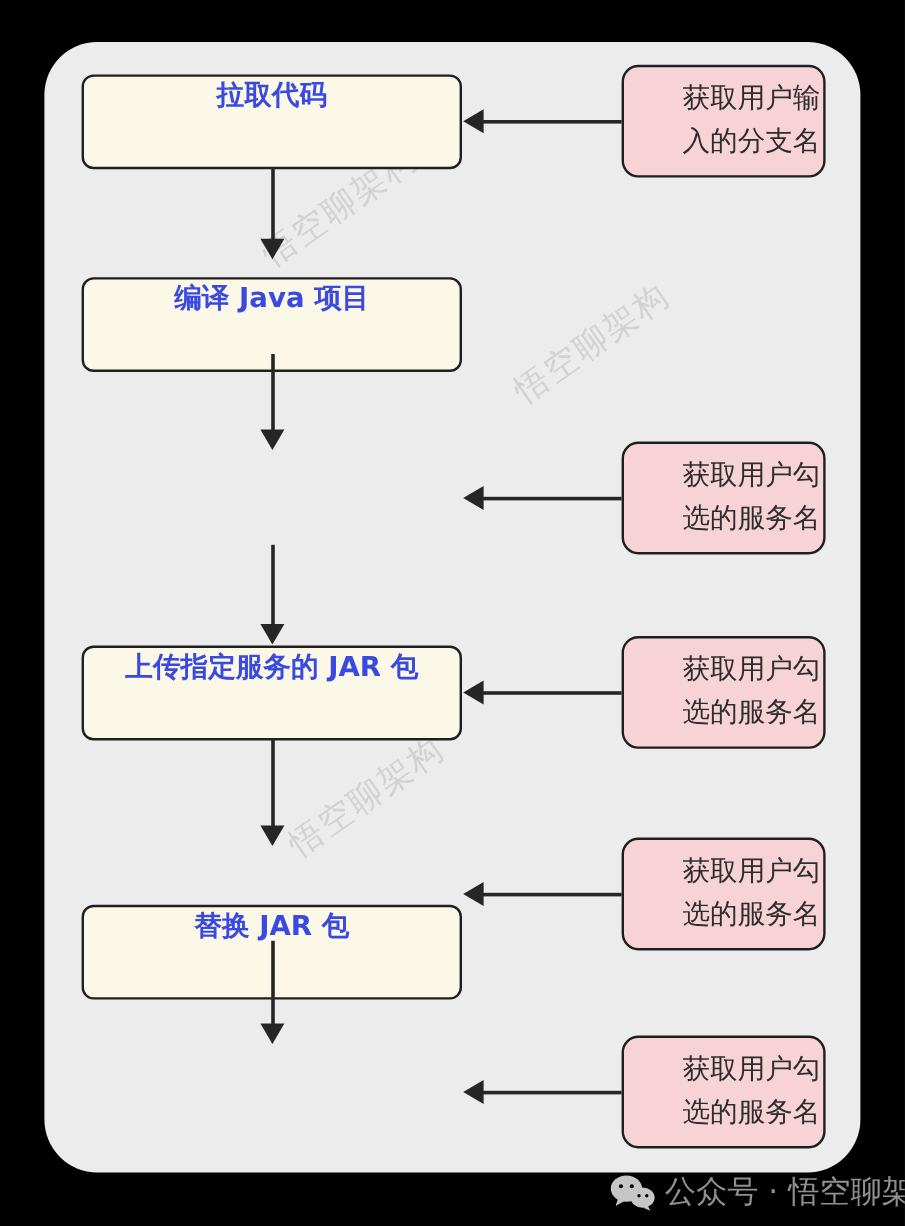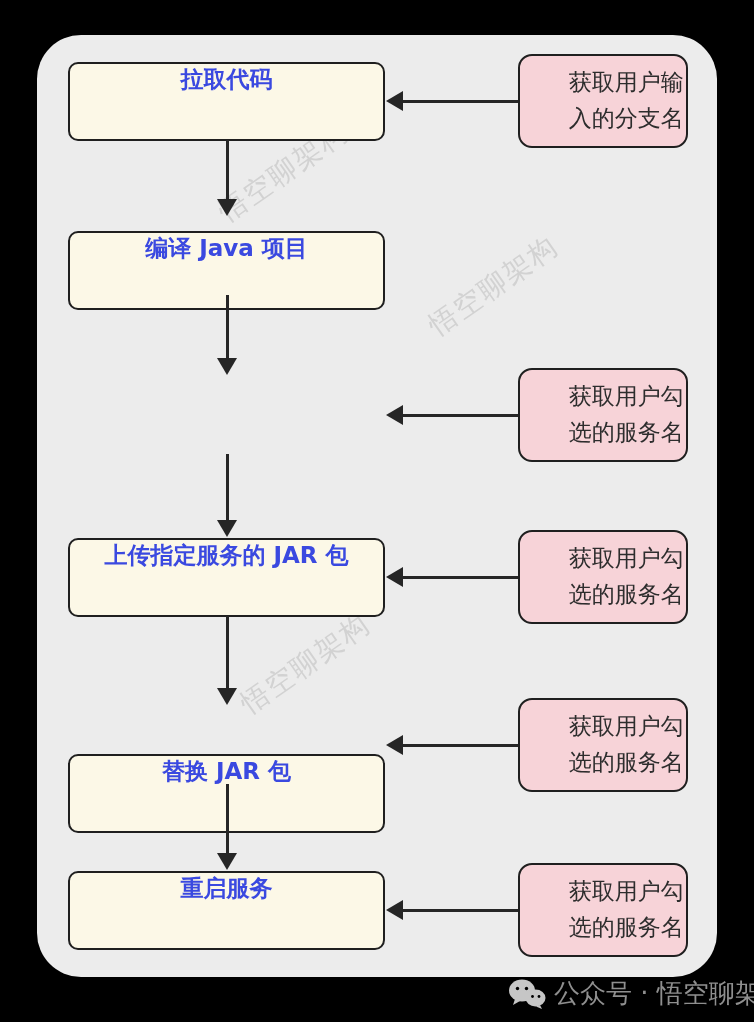--- a/index.html
+++ b/index.html
@@ -139,23 +139,20 @@
   </div>
   <div class="step" style="top:231px;">
     <span class="label">编译 Java 项目</span>
   </div>
   <div class="step" style="top:538px;">
     <span class="label">上传指定服务的 JAR 包</span>
   </div>
   <div class="step" style="top:706px;margin-top:48px;">
     <span class="label">替换 JAR 包</span>
   </div>
-  <div class="step" style="top:871px;">
-    <span class="label">重启服务</span>
-  </div>
 
   <div class="note" style="top:54px;">
     <span class="label">获取用户输入的分支名</span>
   </div>
   <div class="note" style="top:368px;">
     <span class="label">获取用户勾选的服务名</span>
   </div>
   <div class="note" style="top:530px;">
     <span class="label">获取用户勾选的服务名</span>
   </div>

